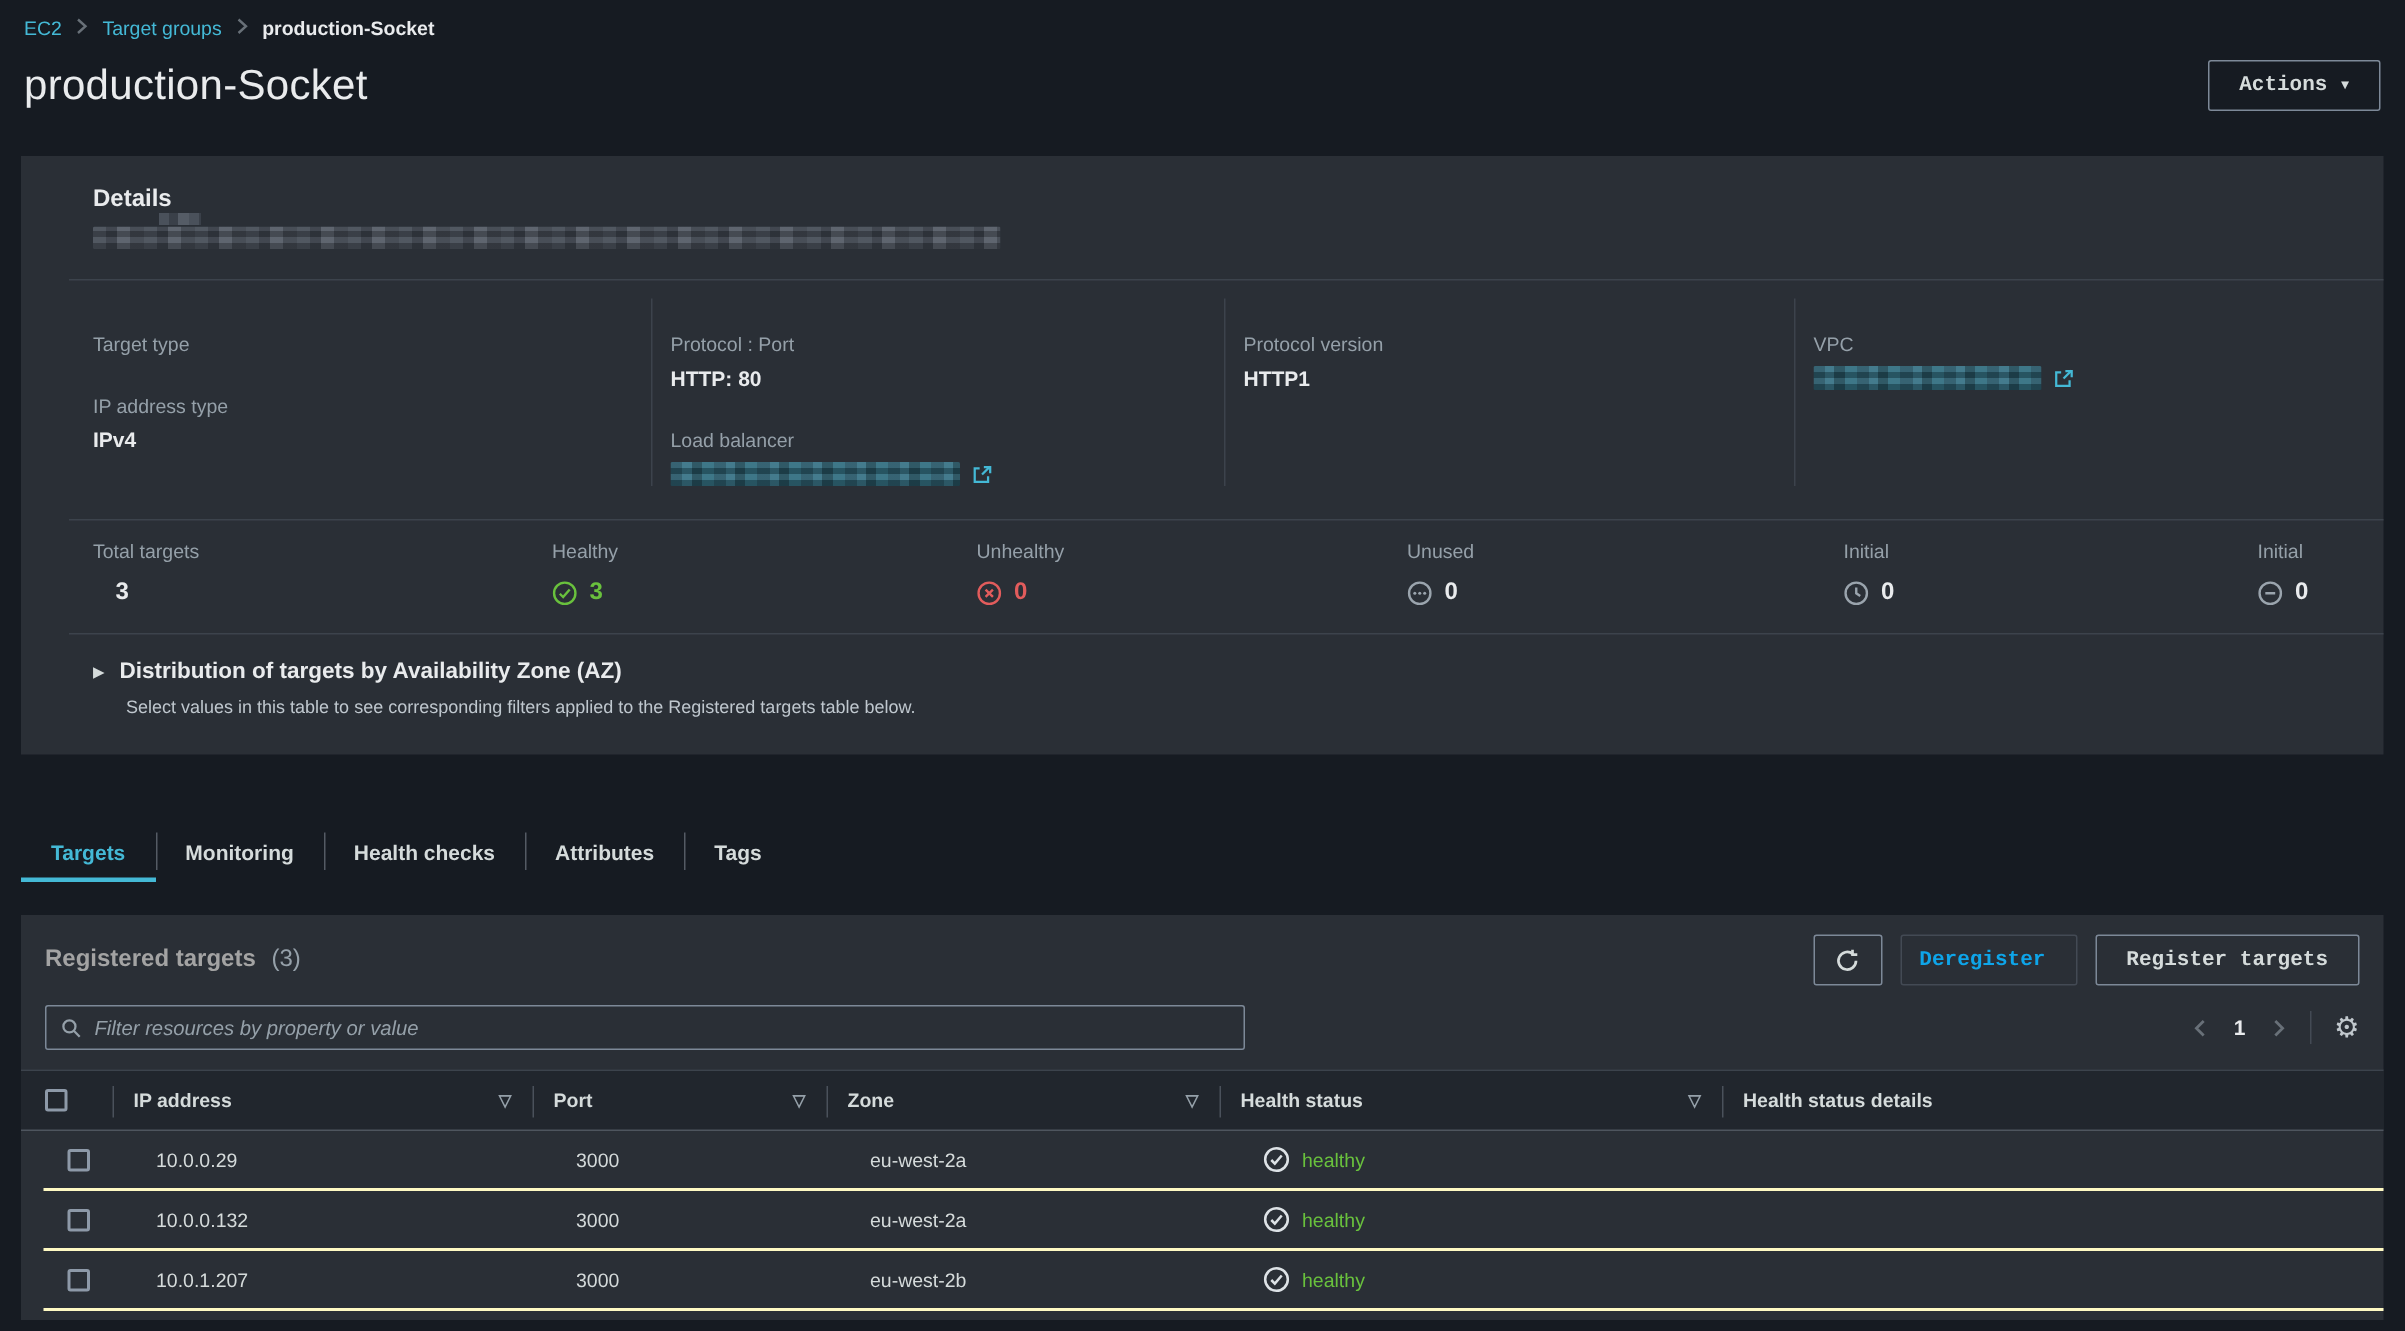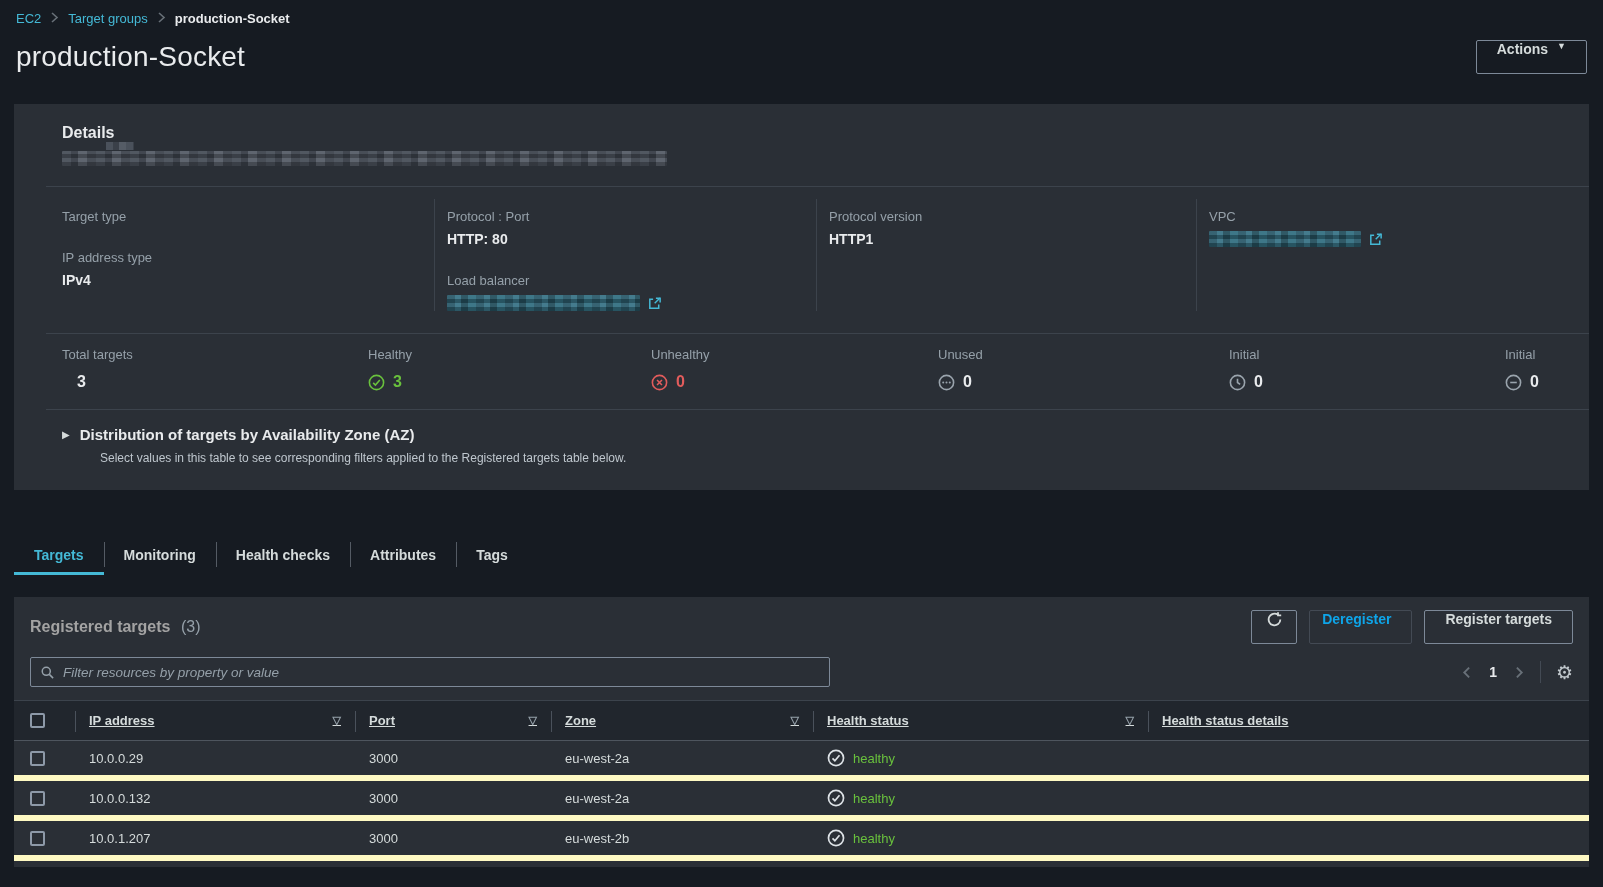--- a/index.html
+++ b/index.html
@@ -12,24 +12,24 @@
     overflow:hidden;
   }
   
   .breadcrumb { display:flex; align-items:flex-start; padding:11px 16px 0 16px; font-size:13px; }
   .crumb-link { color:#44b9d6; text-decoration:none; cursor:pointer; }
   .crumb-sep { display:inline-flex; margin:0 9px; color:#687078; }
   .crumb-current { color:#e9ebed; font-weight:700; }
   
   .title-row { display:flex; align-items:center; justify-content:space-between; padding:0 16px; margin-top:14px; }
   .page-title { font-size:28px; font-weight:400; color:#e9ebed; letter-spacing:.2px; }
-  .btn { display:inline-flex; justify-content:center; gap:9px;
+  .btn { display:inline-flex; align-items:center; justify-content:center; gap:9px;
          height:34px; padding:0 20px; background:transparent; border:1px solid #7d8998;
          border-radius:2px; color:#d5dbdb; font-weight:700; font-size:14px;
-         font-family:Liberation Sans, sans-serif; cursor:pointer; white-space:nowrap; }
+         font-family:Liberation Mono, monospace; cursor:pointer; white-space:nowrap; }
   .btn .caret { font-size:9px; color:#d5dbdb; }
   .btn.disabled { border-color:#434a54; color:#0ea5e9; cursor:default;padding-left:12px; }
   .btn.icon-only { width:46px; padding:0; }
   
   .panel { background:#2a2f36; margin:0 14px; }
   .panel-1 { margin-top:30px;padding-left:32px; }
   .p-header { padding:20px 16px 20px 16px; }
   .p-heading { font-size:16px; font-weight:700; color:#e9ebed; }
   
   .redact { height:15px; border-radius:1px;
@@ -43,21 +43,21 @@
   .redact-teal { display:inline-block; vertical-align:middle;
     background-image:
       repeating-linear-gradient(0deg, rgba(0,0,0,.25) 0 4px, rgba(255,255,255,.05) 4px 8px),
       repeating-linear-gradient(90deg, #2c5b6b 0 8px, #3a7487 8px 14px, #25505e 14px 21px, #347082 21px 29px);
   }
   
   .detail-grid { display:grid; grid-template-columns:388px 382px 380px 1fr;
     border-top:1px solid #3c434c; padding:12px 0 22px 0; }
   .detail-col { padding:0 16px; }
   .detail-col + .detail-col { border-left:1px solid #3c434c; padding-left:12px; }
-  .f-label { color:#95a0a9; font-size:13px; margin-top:10px; }
+  .f-label { color:#95a0a9; font-size:13px; margin-top:23px; }
   .f-value { color:#e9ebed; font-size:14px; font-weight:700; margin-top:7px; }
   .f-gap { margin-top:26px; }
   .link-line { display:flex; align-items:center; gap:7px; margin-top:7px; cursor:pointer; }
   .ic-ext { width:15px; height:15px; color:#44b9d6; flex:0 0 auto; }
   
   .stats { display:grid; grid-template-columns:306px 283px 287px 291px 276px 1fr;
     border-top:1px solid #3c434c; padding:13px 0 18px 0; }
   .stat { padding-left:16px; }
   .stat-label { color:#95a0a9; font-size:13px; }
   .stat-value { display:flex; align-items:center; gap:8px; margin-top:11px;
@@ -65,21 +65,21 @@
   .stat-value.pad { padding-left:15px; }
   .ic { width:17px; height:17px; flex:0 0 auto; }
   .c-green { color:#69c13d; }
   .c-red { color:#e25c5c; }
   .c-gray { color:#9aa4ad; }
   
   .dist { border-top:1px solid #3c434c; padding:16px 16px 25px 16px; }
   .dist-head { display:flex; align-items:center; gap:10px; cursor:pointer; }
   .tri { font-size:10px; color:#d5dbdb; }
   .dist-title { font-size:15px; font-weight:700; color:#e9ebed; }
-  .dist-desc { margin:8px 0 0 38px; font-size:12px; color:#bfc7ce; }
+  .dist-desc { margin:8px 0 0 22px; font-size:12px; color:#bfc7ce; }
   
   .tabs { display:flex; margin:44px 14px 0 14px; height:41px; }
   .tab { position:relative; display:flex; align-items:center; padding:0 20px;
     font-size:14px; font-weight:700; color:#d5dbdb; cursor:pointer; }
   .tab + .tab::before { content:""; position:absolute; left:0; top:8px; width:1px; height:25px; background:#545b64; }
   .tab.active { color:#44b9d6; }
   .tab.active::after { content:""; position:absolute; left:0; right:0; bottom:0; height:3px; background:#44b9d6; }
   
   .panel-2 { margin-top:22px; padding-bottom:6px; }
   .rt-header { display:flex; align-items:center; justify-content:space-between; padding:13px 16px 11px 16px; }
@@ -96,27 +96,27 @@
   .pager { display:flex; align-items:center; gap:15px; }
   .pg-btn { display:inline-flex; align-items:center; color:#687078; cursor:pointer; }
   .pg-btn svg { width:13px; height:13px; }
   .pg-num { color:#e9ebed; font-weight:700; font-size:14px; cursor:pointer; }
   .pg-div { width:1px; height:22px; background:#434a54; }
   .gear { font-size:19px; color:#c1c8cd; cursor:pointer; line-height:1; }
   
   .tbl { margin-top:13px; }
   .tbl-head { display:grid; grid-template-columns:61px 280px 196px 262px 335px 1fr;
     height:41px; align-items:center; background:#21262d;
-    border-top:1px solid #3c434c; border-bottom:1px solid #4e555e;text-decoration:underline; }
+    border-top:1px solid #3c434c; border-bottom:1px solid #4e555e; }
   .th { position:relative; display:flex; align-items:center; justify-content:space-between;
     padding:0 14px; font-size:13px; font-weight:700; color:#d5dbdb; height:100%; cursor:pointer; }
   .th + .th::before { content:""; position:absolute; left:0; top:10px; width:1px; height:21px; background:#4a515b; }
   .sort { font-size:11px; color:#95a0a9; }
   .tbl-row { display:grid; grid-template-columns:61px 280px 196px 262px 335px 1fr;
-    height:40px; align-items:center; border-bottom:6px solid #fef9c3; font-size:13px; color:#d5dbdb; }
+    height:40px; align-items:center; border-bottom:2px solid #fef9c3; font-size:13px; color:#d5dbdb;margin-left:15px; }
   .td { padding:0 14px; display:flex; align-items:center; }
   .ckbx-cell { padding-left:16px; }
   .checkbox { width:15px; height:15px; border:2px solid #8d99a8; border-radius:2px; background:transparent; cursor:pointer; }
   .health { display:flex; align-items:center; gap:8px; color:#69c13d; font-weight:400; }
   .health .ic { width:18px; height:18px; color:#dde2e6; }
 </style>
 </head>
 <body>
 
 <div class="breadcrumb">

